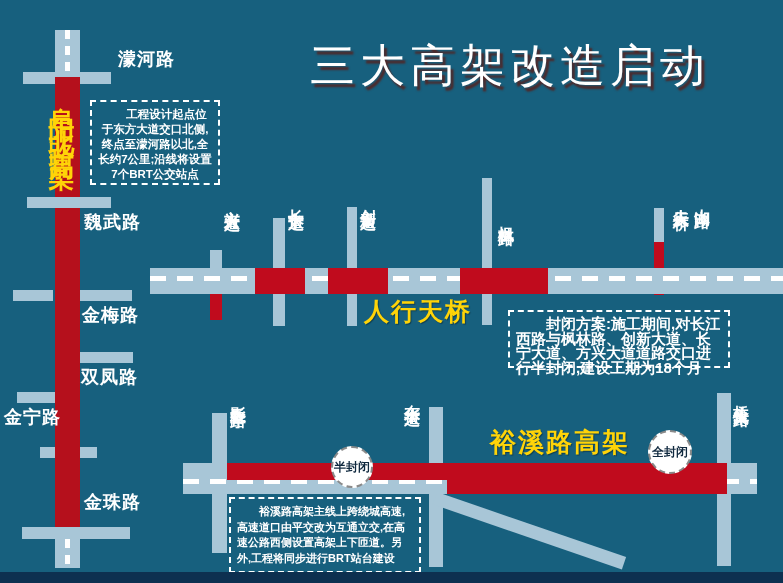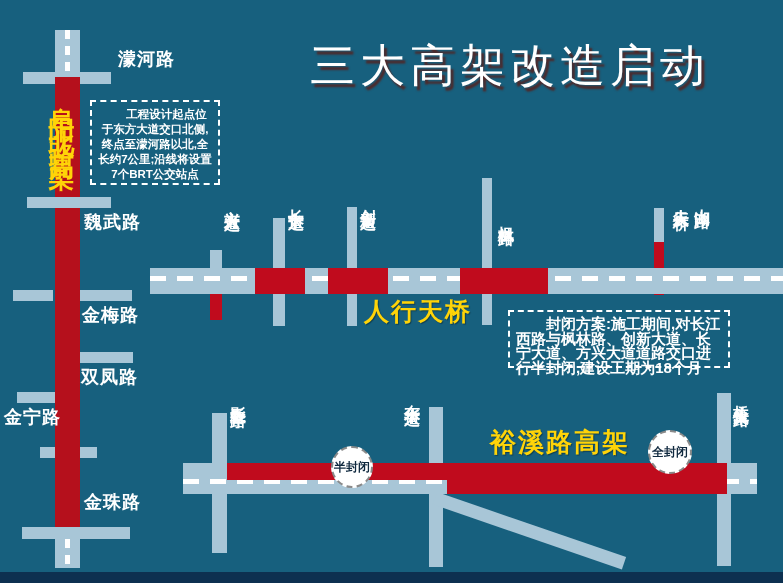--- a/index.html
+++ b/index.html
@@ -136,15 +136,18 @@
 
   <div class="vlbl" style="left:230px;top:393px;">影香亭路</div>
   <div class="vlbl" style="left:404px;top:392px;">东华大道</div>
   <div class="vlbl" style="left:733px;top:392px;">桥头集路</div>
 
   <div class="viaduct-name" style="left:490px;top:425px;font-size:26px;">裕溪路高架</div>
 
   <div class="badge" style="left:331px;top:446px;width:42px;height:42px;">半封闭</div>
   <div class="badge" style="left:648px;top:430px;width:44px;height:44px;">全封闭</div>
 
+  <div class="infobox" style="left:229px;top:497px;width:192px;height:76px;font-size:11px;line-height:15.5px;background:var(--background,#17607e);">
+    <p>裕溪路高架主线上跨绕城高速,高速道口由平交改为互通立交,在高速公路西侧设置高架上下匝道。另外,工程将同步进行BRT站台建设</p>
+  </div>
 
   <div class="footer"></div>
 </div>
 
 </body></html>

